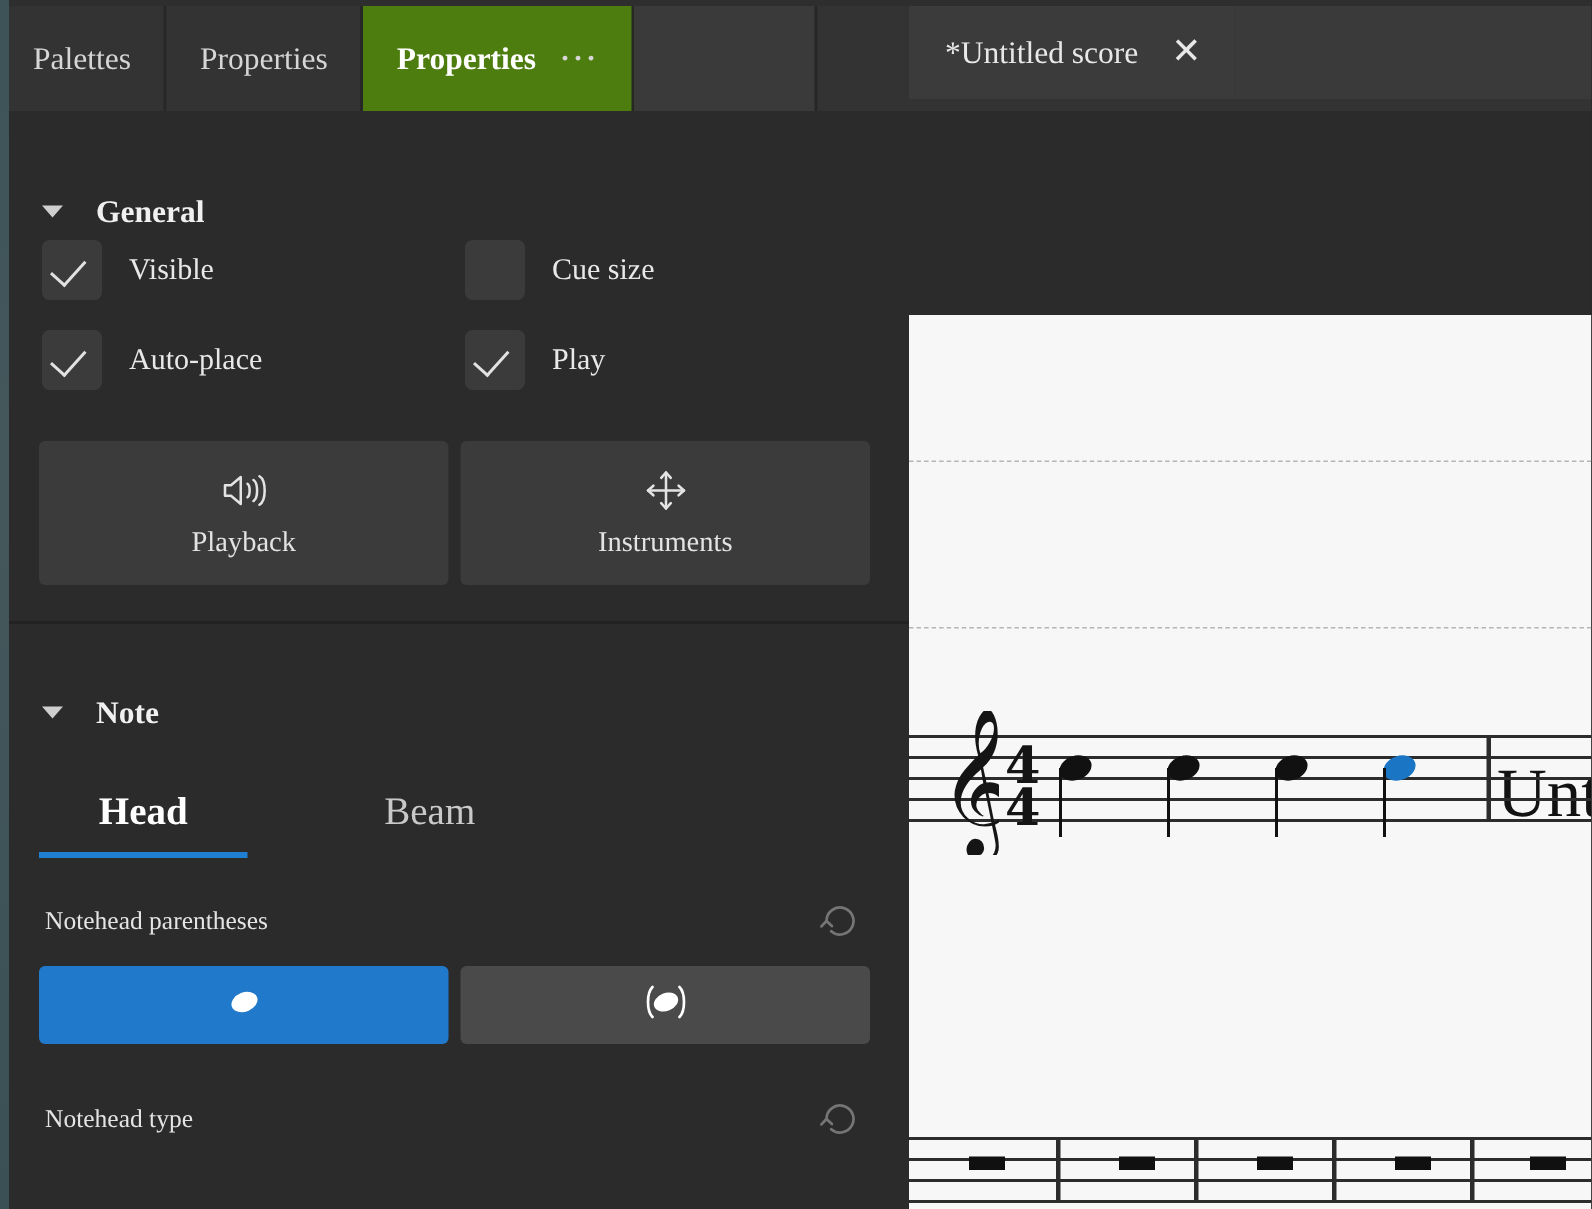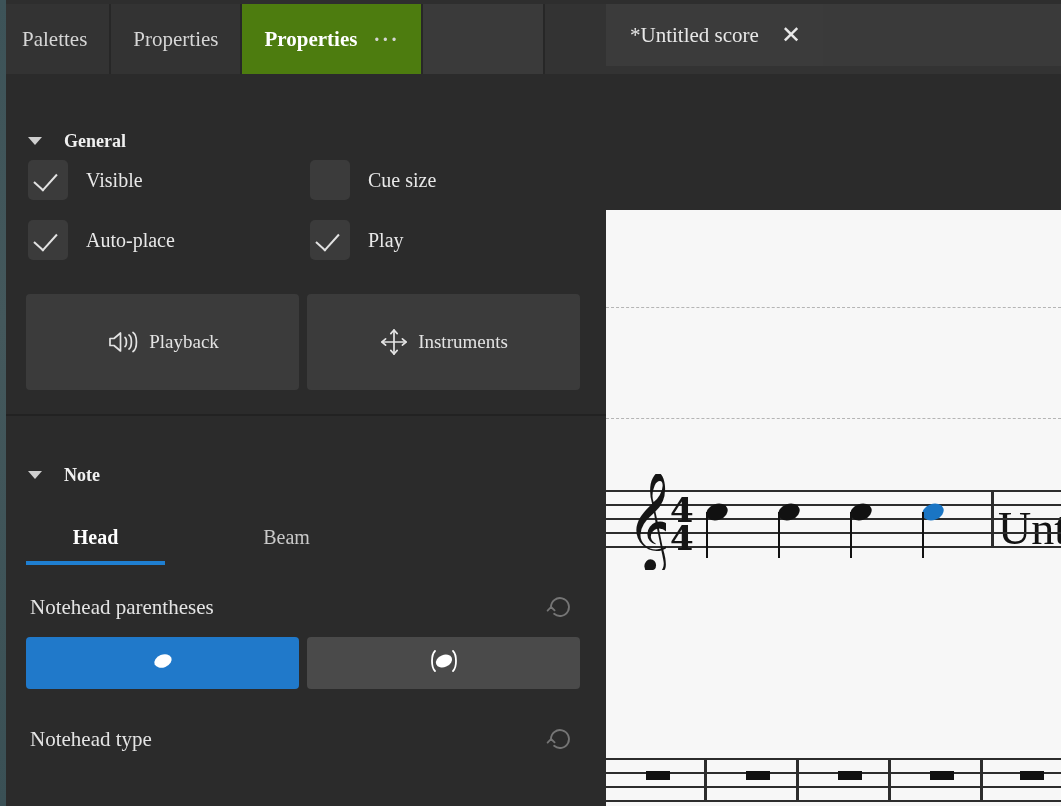--- a/index.html
+++ b/index.html
@@ -69,67 +69,67 @@
   .section { position: relative; }
   .section-head {
     display: flex; align-items: center; padding: 48px 0 0 28px; height: 86px;
   }
   .caret {
     width: 0; height: 0; border-left: 7px solid transparent;
     border-right: 7px solid transparent; border-top: 8px solid #cfcfcf;
     margin-right: 22px;
   }
   .section-title {
-    color: #f0f0f0; font-size: 18px; font-weight: bold;
+    color: #f0f0f0; font-size: 21px; font-weight: bold;
   }
 
   .check-grid { padding: 0 0 0 28px; }
   .check-row { display: flex; margin-bottom: 20px; }
   .check-item { display: flex; align-items: center; width: 282px; }
   .chkbox {
     width: 40px; height: 40px; border-radius: 5px; background: #3b3b3b;
     position: relative; margin-right: 18px; flex: none;
   }
   .chkbox.checked::after {
     content: ""; position: absolute; left: 11px; top: 8px;
     width: 11px; height: 20px; border: solid #e2e2e2;
     border-width: 0 2.4px 2.4px 0; transform: rotate(42deg);
   }
   .chk-label { color: #e8e8e8; font-size: 20px; }
 
   .big-btn-row { display: flex; gap: 8px; padding: 14px 26px 0 26px; }
   .big-btn {
     width: 274px; height: 96px; background: #3b3b3b; border-radius: 4px;
-    display: flex; flex-direction: row; align-items: center; justify-content: center;
+    display: flex; flex-direction: column; align-items: center; justify-content: center;
     color: #e3e3e3; gap: 9px; text-align: center;
   }
   .big-btn .bb-label { font-size: 19px; }
   .big-btn .bb-icon { height: 30px; display: flex; align-items: center; }
 
   .divider {
     height: 2px; background: #222222; margin-top: 24px;
   }
 
   
   .subtabs { display: flex; padding: 24px 0 0 0; }
   .subtab {
-    width: 191px; text-align: center; color: #c9c9c9; font-size: 20px;
+    width: 191px; text-align: center; color: #c9c9c9; font-size: 26px;
     padding-bottom: 16px; position: relative; font-weight: normal;
   }
   .subtab.active { color: #ffffff; font-weight: bold; }
   .subtab.active::after {
     content: ""; position: absolute; left: 26px; right: 26px; bottom: 0;
     height: 4px; background: #1f7fd1;
   }
 
   .prop-row {
     display: flex; align-items: center; justify-content: space-between;
     padding: 26px 30px 0 30px;
   }
-  .prop-label { color: #e4e4e4; font-size: 21px; font-family: Liberation Serif, serif; }
+  .prop-label { color: #e4e4e4; font-size: 17px; font-family: Liberation Serif, serif; }
   .reset-icon { width: 32px; height: 32px; opacity: .45; }
 
   .seg-row { display: flex; gap: 8px; padding: 14px 26px 0 26px; }
   .seg-btn {
     width: 274px; height: 52px; border-radius: 4px; background: #4a4a4a;
     display: flex; align-items: center; justify-content: center;
   }
   .seg-btn.selected { background: #2079ca; }
 
   

